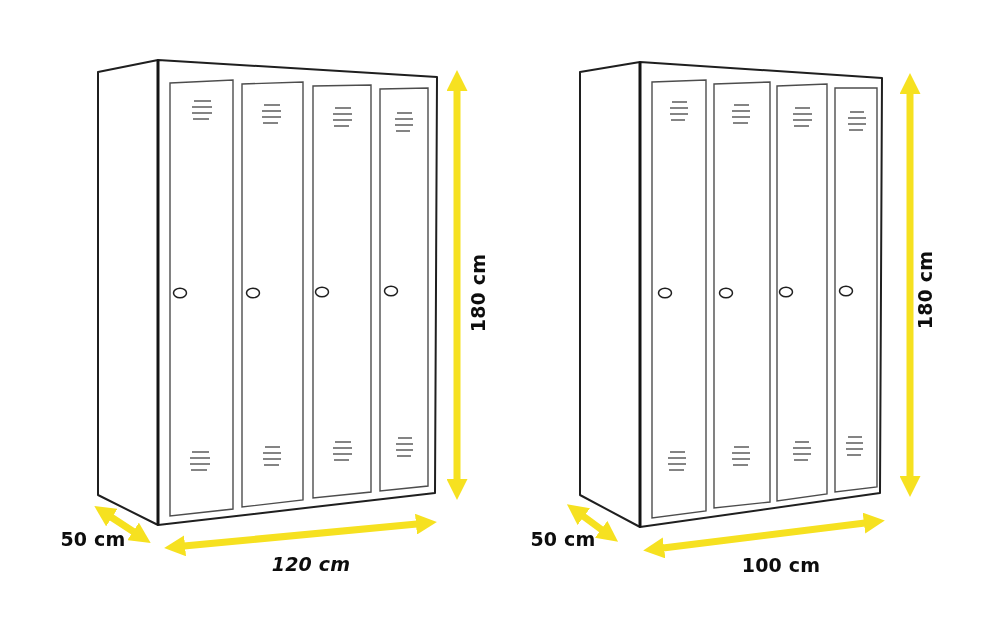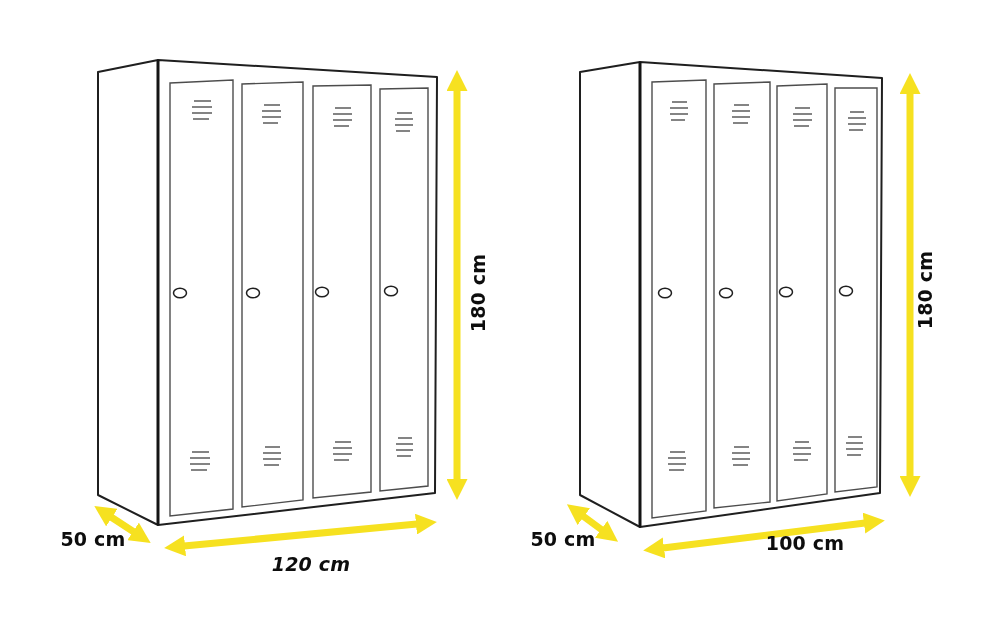--- a/index.html
+++ b/index.html
@@ -115,16 +115,16 @@
       <line class="shaft" x1="663" y1="548" x2="865" y2="523" stroke="#F6E120" marker-start="url(#ah)" marker-end="url(#ah)"></line>
       <line class="shaft" x1="583" y1="516" x2="602" y2="530" stroke="#F6E120" marker-start="url(#ah)" marker-end="url(#ah)"></line>
     </g>
   </svg>
 
   <div class="dim-label rot" style="left:478px; top:293px;">180 cm</div>
   <div class="dim-label" style="left:311px; top:564px;font-style:italic;">120 cm</div>
   <div class="dim-label" style="left:93px; top:539px;">50 cm</div>
 
   <div class="dim-label rot" style="left:925px; top:290px;">180 cm</div>
-  <div class="dim-label" style="left:781px; top:543px;margin-left:24px;">100 cm</div>
+  <div class="dim-label" style="left:781px; top:565px;">100 cm</div>
   <div class="dim-label" style="left:563px; top:539px;">50 cm</div>
 
 </div>
 
 </body></html>

